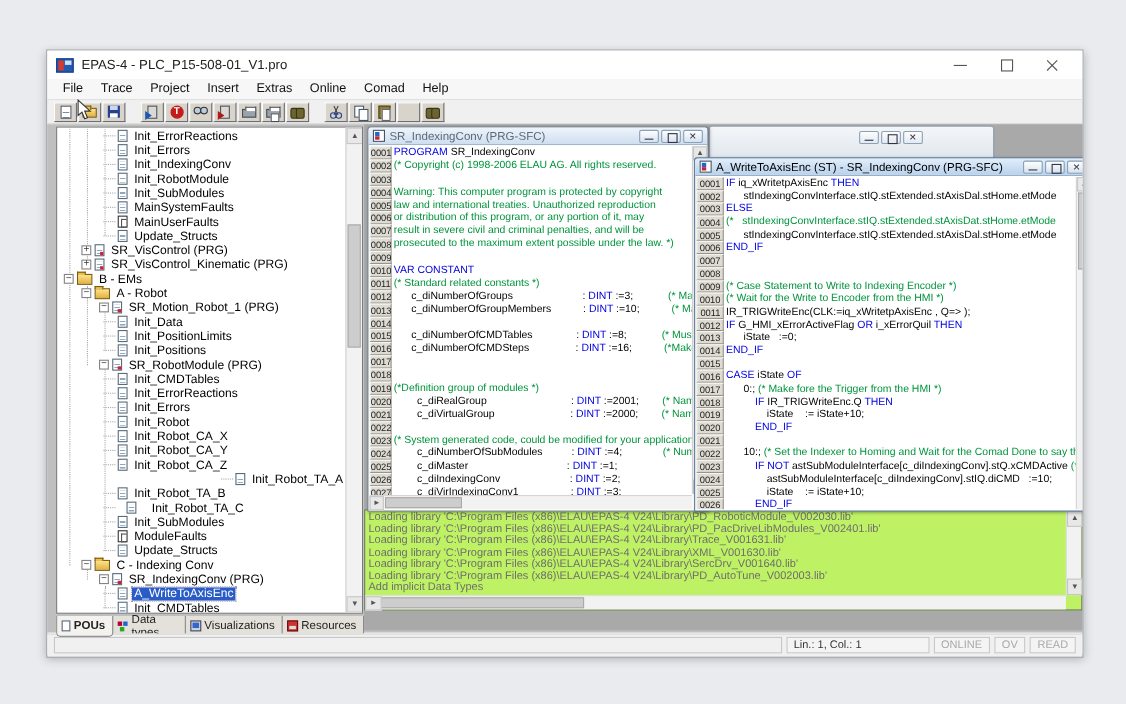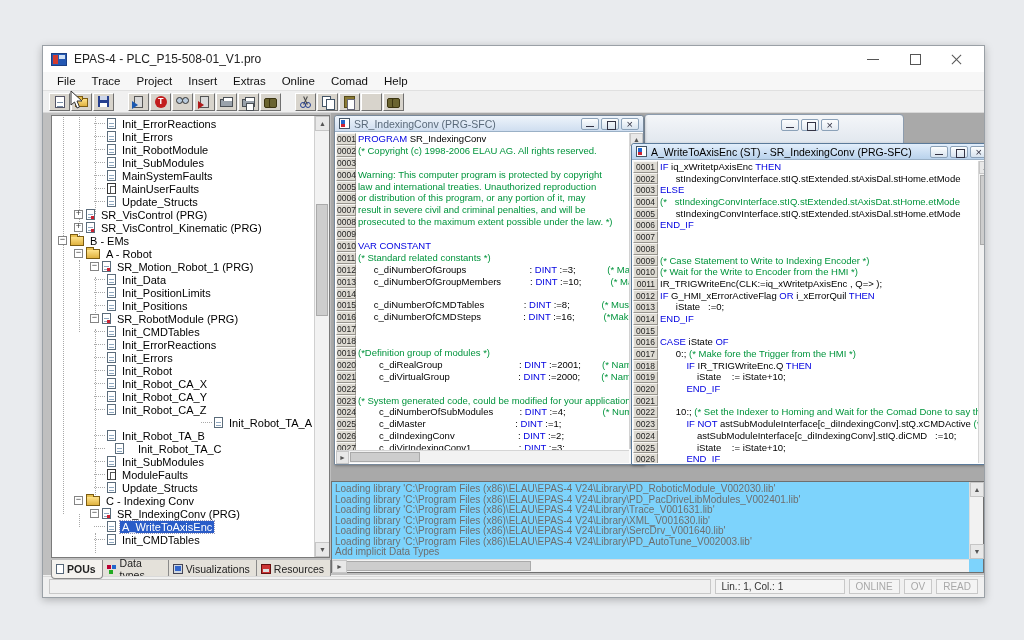--- a/index.html
+++ b/index.html
@@ -136,21 +136,21 @@
   .hsb { position:absolute; left:1px; right:14px; bottom:1px; height:13px; background:#f2f2f2; border-top:1px solid #d5d5d5; }
   .hsb .sb-arrow{ top:0; height:13px; width:13px; line-height:11px; }
   .hsb-thumb { position:absolute; top:1px; height:10px; background:#cdcdcd; border:1px solid #aaa;}
 
   
   .bgwin { position:absolute; background:linear-gradient(#f4f6f9,#dde4ec); border:1px solid #8c9cae; border-radius:4px 4px 0 0; }
   .bgwin .cwin-btns { position:absolute; right:64px; top:4px; }
   .bgwin .cbtn { background:linear-gradient(#fcfdfe,#e4eaf1); }
 
   
-  .logpane { position:absolute; left:0; bottom:0; width:653px; height:92px; background:#7dd3fc; border:1px solid #6f6f6f; }
+  .logpane { position:absolute; left:0; bottom:18px; width:653px; height:92px; background:#bef264; border:1px solid #6f6f6f; }
   .loglines { position:absolute; left:1px; top:1px; right:15px; bottom:14px; overflow:hidden; padding:1px 0 0 2px;}
   .log-line { font-size:10px; color:#6e6e6e; white-space:nowrap; line-height:10.5px; }
   .log-vsb { position:absolute; right:0; top:0; width:14px; bottom:13px; background:#f2f2f2; border-left:1px solid #ddd;}
   .log-hsb { position:absolute; left:0; right:14px; bottom:0; height:13px; background:#f2f2f2; border-top:1px solid #ddd;}
 
   
   .statusbar { position:absolute; left:0; right:0; bottom:2px; height:19px; background:#f0f0f0; display:flex; align-items:center; gap:4px; padding:0 6px; border-top:1px solid #d9d9d9;}
   .st-cell { border:1px solid #c8c8c8; background:#f4f4f4; height:15px; font-size:10px; display:flex; align-items:center; padding:0 6px; color:#333;}
   .st-fill { flex:1; border:1px solid #c8c8c8; height:15px; }
   .st-gray { color:#a8a8a8; }
@@ -250,20 +250,25 @@
             <div class="guide" style="left: 43px; top: 416px; height: 20px;"></div>
             <div class="tree-row" style="padding-left: 42px;">
               <span class="stub"></span>
               <span class="ticon t-doc"></span>
               <span class="tree-label">Init_ErrorReactions</span>
             </div>
             <div class="tree-row" style="padding-left: 42px;">
               <span class="stub"></span>
               <span class="ticon t-doc"></span>
               <span class="tree-label">Init_Errors</span>
+            </div>
+            <div class="tree-row" style="padding-left: 42px;">
+              <span class="stub"></span>
+              <span class="ticon t-doc"></span>
+              <span class="tree-label">Init_IndexingConv</span>
             </div>
             <div class="tree-row" style="padding-left: 42px;">
               <span class="stub"></span>
               <span class="ticon t-doc"></span>
               <span class="tree-label">Init_RobotModule</span>
             </div>
             <div class="tree-row" style="padding-left: 42px;">
               <span class="stub"></span>
               <span class="ticon t-doc"></span>
               <span class="tree-label">Init_SubModules</span>

